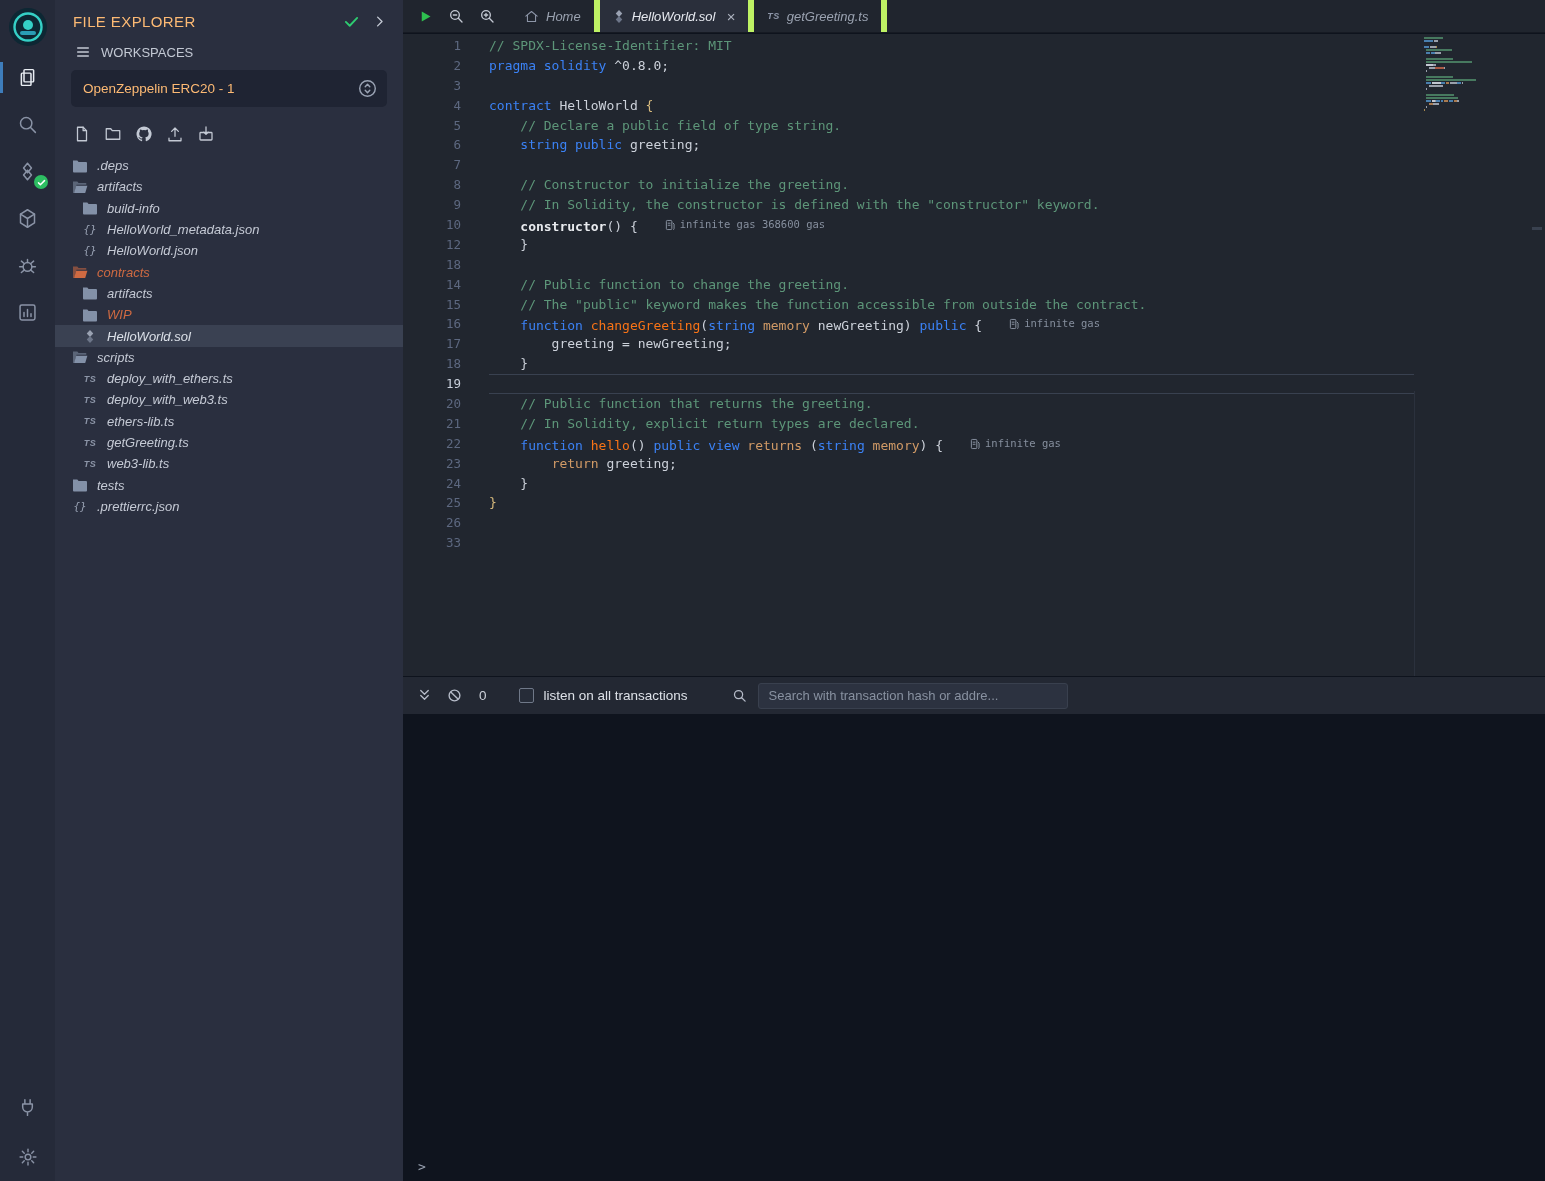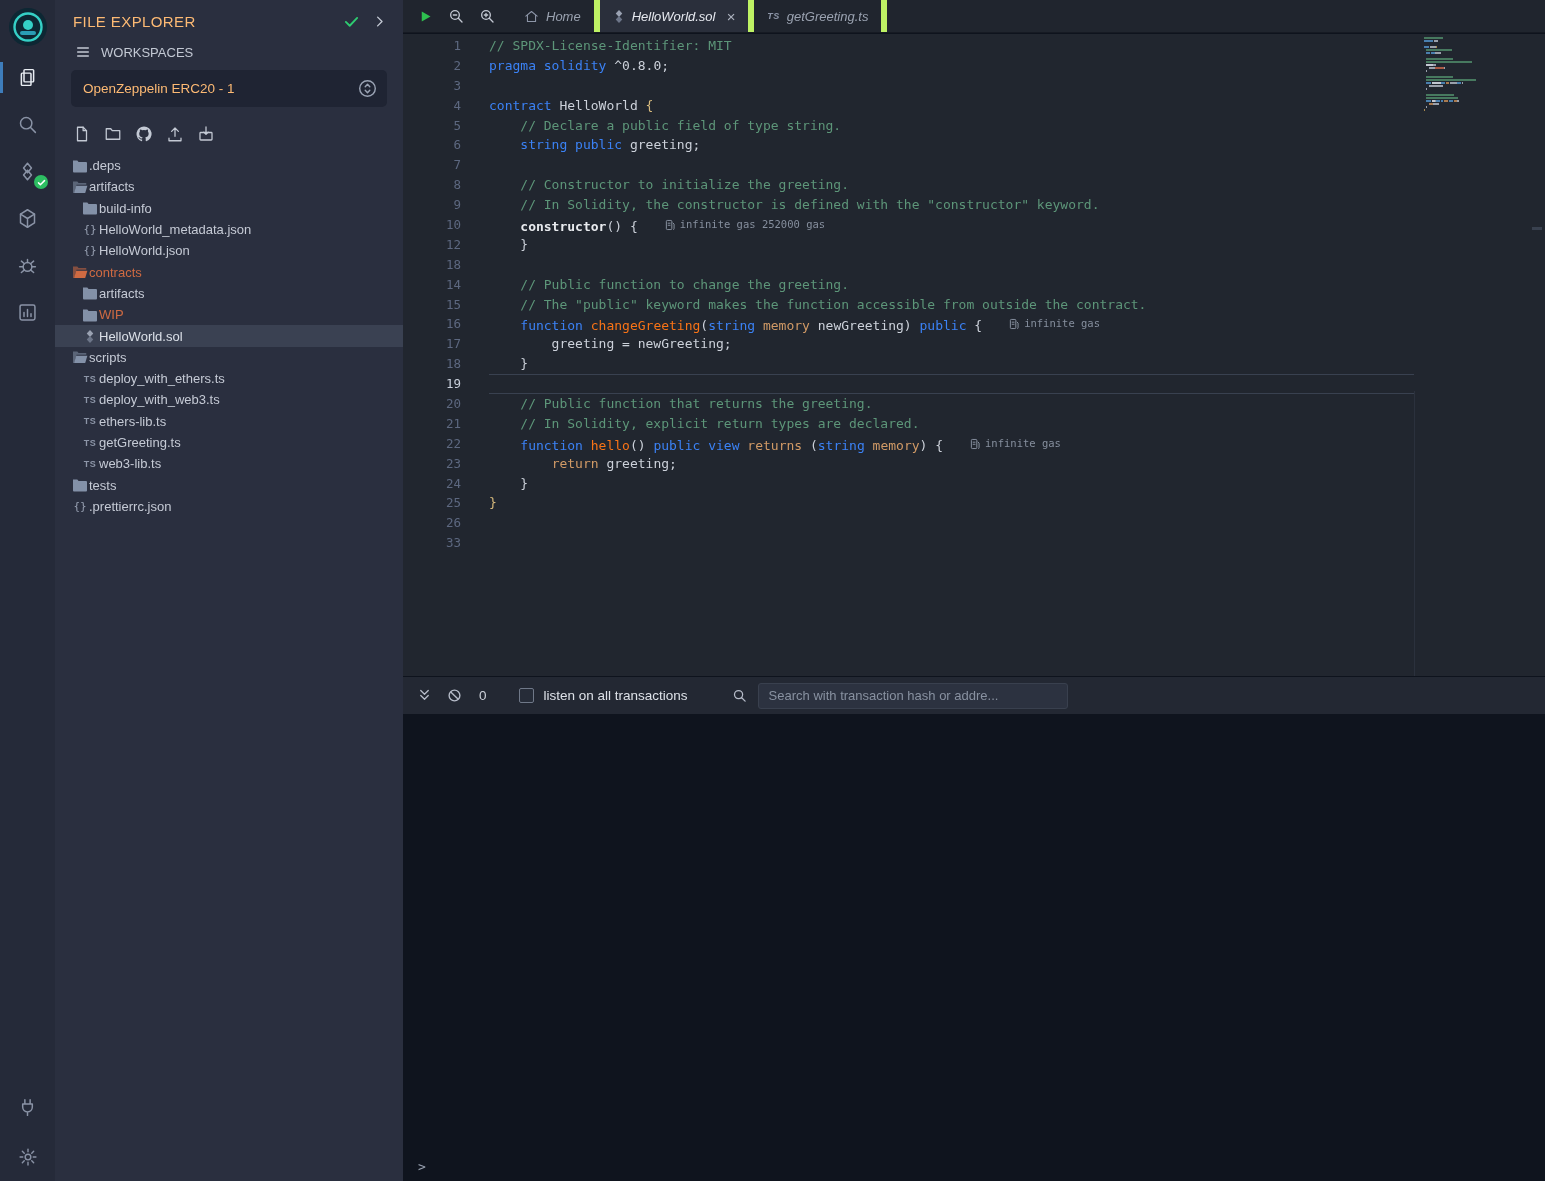--- a/index.html
+++ b/index.html
@@ -28,21 +28,21 @@
   .ic-green { color:#2ecc71; }
   .ic-gray { color:#c3c9d4; }
   .ws-row { display:flex; align-items:center; gap:10px; padding:6px 18px 8px 20px; color:#c3c9d4; font-size:13px; }
   .ws-select { margin:2px 16px 10px 16px; height:37px; background:#1f2433; border-radius:5px;
                display:flex; align-items:center; padding:0 10px 0 12px; cursor:pointer; }
   .ws-name { flex:1; font-size:13.5px; color:#fdba74; }
   .fe-toolbar { display:flex; align-items:center; gap:13px; padding:8px 18px 10px 18px; color:#c3c9d4; }
   .fe-tool { cursor:pointer; display:flex; align-items:center; }
 
   .tree { margin-top:2px; }
-  .trow { display:flex; align-items:center; height:21.3px; font-size:13px; cursor:pointer; }
+  .trow { display:flex; align-items:center; gap:8px; height:21.3px; font-size:13px; cursor:pointer;font-style:italic; }
   .trow .ticon { width:18px; display:flex; align-items:center; justify-content:center; color:#8391a8; }
   .trow.sel { background:#3a4152; }
   .trow .tlabel { color:#c5cad5; }
   .trow.accent .tlabel { color:#cf6a42; }
   .trow.accent .ticon.ic-acc { color:#cf6a42; }
   .trow.sel .tlabel { color:#dbe0e8; }
   .ts-badge { font-size:9px; font-weight:bold; color:#8d96a8; letter-spacing:.5px; }
   .json-badge { font-family:"DejaVu Sans Mono", monospace; font-size:11px; color:#97a0b2; }
 
   
@@ -448,21 +448,21 @@
           </div>
           <div class="crow">
             <span class="ln">9</span>
             <span class="lc"><span class="cm">    // In Solidity, the constructor is defined with the "constructor" keyword.</span></span>
           </div>
           <div class="crow">
             <span class="ln">10</span>
             <span class="lc"><span class="pl">    </span><span class="cons">constructor</span><span class="pl">() {</span><span class="gas"><svg width="10" height="12" viewBox="0 0 11 13" fill="none" stroke="currentColor" stroke-width="1.1">
                   <rect x="1.5" y="1.5" width="6" height="10" rx="1"></rect>
                   <path d="M3 4.5h3M3 6.8h3M8.5 4l1.5 1.5v5a1 1 0 0 1-1 1"></path>
-                </svg><span>infinite gas 252000 gas</span></span></span>
+                </svg><span>infinite gas 368600 gas</span></span></span>
           </div>
           <div class="crow">
             <span class="ln">12</span>
             <span class="lc"><span class="pl">    }</span></span>
           </div>
           <div class="crow">
             <span class="ln">18</span>
             <span class="lc"></span>
           </div>
           <div class="crow">

